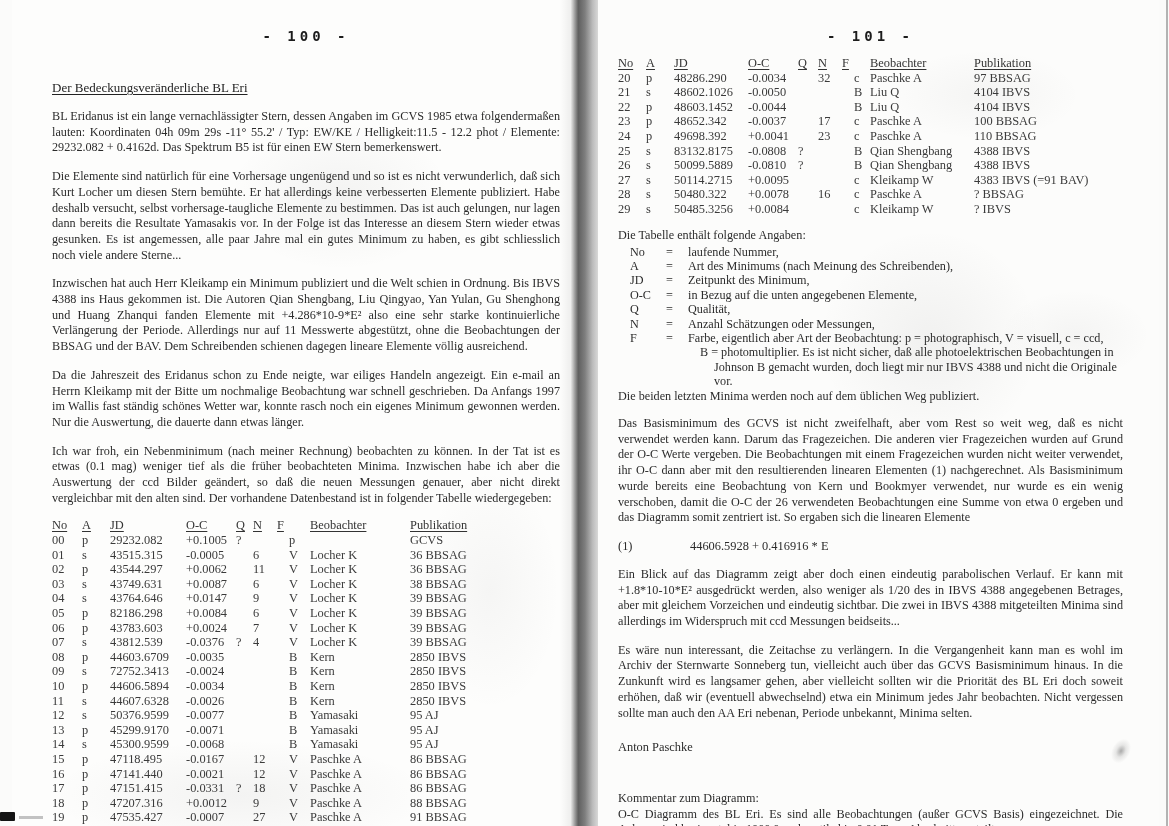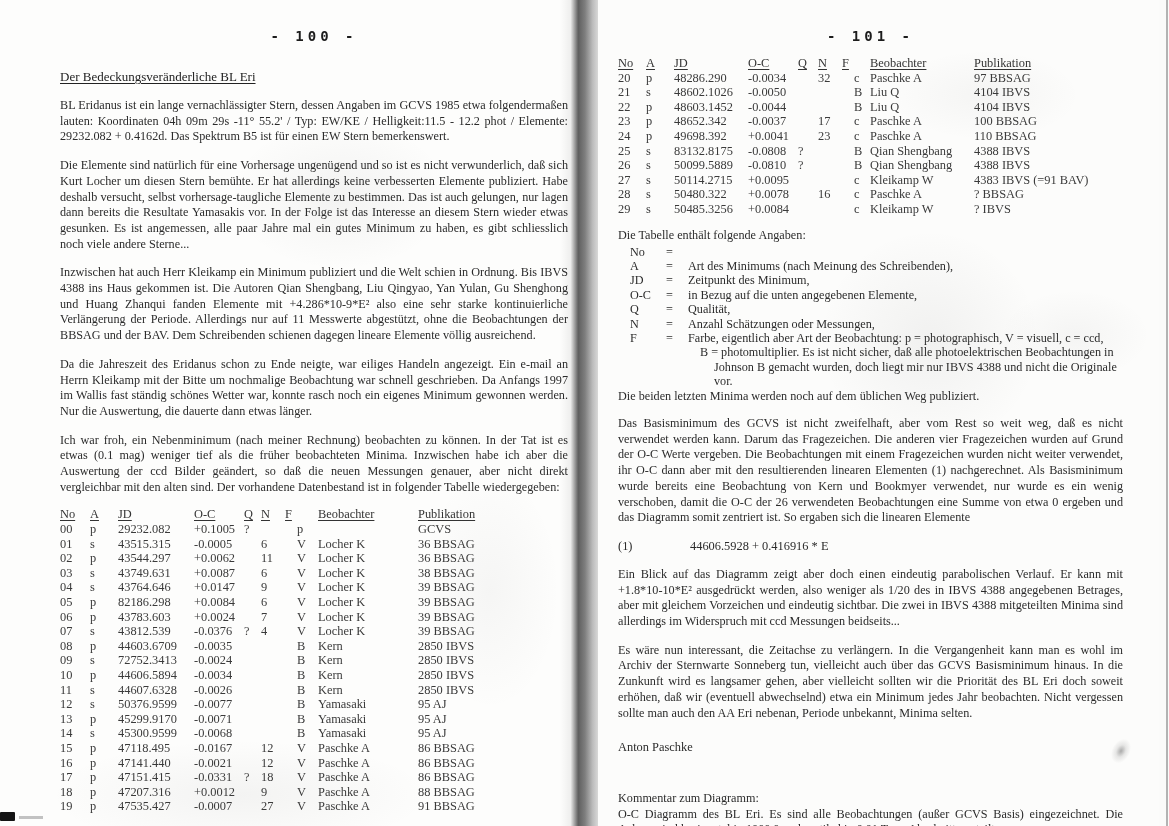--- a/index.html
+++ b/index.html
@@ -3,21 +3,21 @@
 <meta charset="utf-8">
 <style>
   html,body { margin:0; padding:0; background:#e9e9e7; }
   .scan {
     position:relative; width:1169px; height:826px; overflow:hidden;
     background:#fbfbfa; color:#262626;
     font-family:"Liberation Serif", serif;
   }
   
   .page { position:absolute; top:0; height:826px; background:#fdfdfc; }
-  .page-left  { left:0;   width:562px;padding-left:20px; }
+  .page-left  { left:12px;   width:562px; }
   .page-right { left:598px; width:561px; background:#fcfcfb; }
   .page-inner-left  { padding:14px 14px 0 40px; }
   .page-inner-right { padding:16px 36px 0 20px; }
 
   
   .gutter {
     position:absolute; top:0; left:560px; width:48px; height:826px;
     background:linear-gradient(to right,
       rgba(0,0,0,0) 0%, rgba(0,0,0,0.06) 22%, #5f5f5f 38%,
       #7e7e7e 52%, #bcbcbc 68%, rgba(0,0,0,0.05) 88%, rgba(0,0,0,0) 100%);
@@ -39,21 +39,21 @@
     transform:rotate(28deg); border-radius:40%; }
 
   
   .page-num {
     text-align:center; font-family:"DejaVu Sans Mono", monospace;
     font-weight:bold; font-size:14px; letter-spacing:4px; color:#1c1c1c;
     margin-top:12px;
   }
   .page-left .page-num { margin-top:14px; }
   .doc-title {
-    margin-top:25px; font-size:13px; text-decoration:underline;
+    margin-top:36px; font-size:13px; text-decoration:underline;
     text-underline-offset:2px; color:#222;
   }
   p.body-par {
     margin:13px 0 0 0; font-size:12.2px; line-height:15.7px;
     text-align:justify; color:#2b2b2b;
   }
   
   table.minima {
     border-collapse:collapse; table-layout:fixed; margin-top:12px;
     font-size:12.4px; color:#3a3a3a;
@@ -509,20 +509,21 @@
             </tr>
           </tbody>
       </table>
 
       <div class="table-note-intro">Die Tabelle enthält folgende Angaben:</div>
 
       <div class="defs">
         <div class="def-row">
           <span class="def-term">No</span>
           <span class="def-eq">=</span>
+          <span class="def-text">laufende Nummer,</span>
         </div>
         <div class="def-row">
           <span class="def-term">A</span>
           <span class="def-eq">=</span>
           <span class="def-text">Art des Minimums (nach Meinung des Schreibenden),</span>
         </div>
         <div class="def-row">
           <span class="def-term">JD</span>
           <span class="def-eq">=</span>
           <span class="def-text">Zeitpunkt des Minimum,</span>

